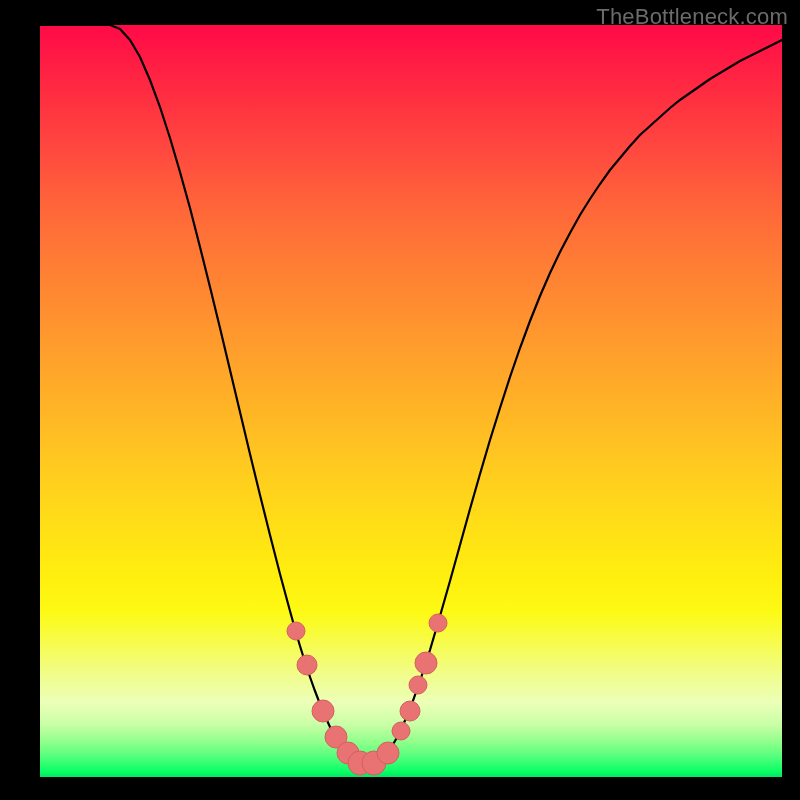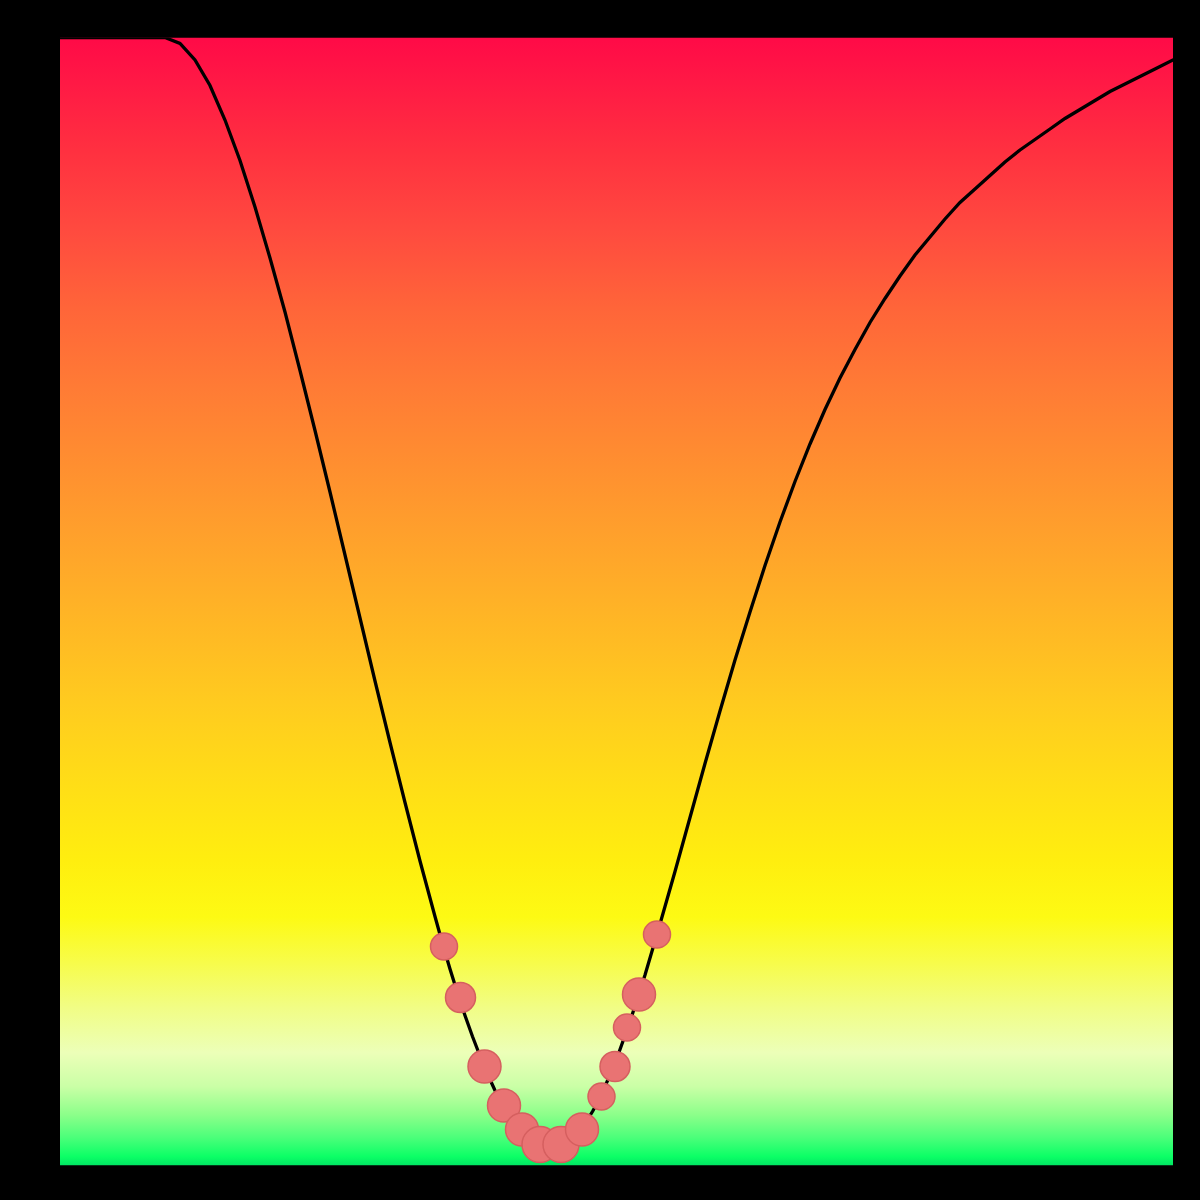--- a/index.html
+++ b/index.html
@@ -97,13 +97,14 @@
           <circle cx="348" cy="728" r="11" fill="#e97373" stroke="#d55f5f" stroke-width="1"></circle>
           <circle cx="361" cy="706" r="9" fill="#e97373" stroke="#d55f5f" stroke-width="1"></circle>
           <circle cx="370" cy="686" r="10" fill="#e97373" stroke="#d55f5f" stroke-width="1"></circle>
           <circle cx="378" cy="660" r="9" fill="#e97373" stroke="#d55f5f" stroke-width="1"></circle>
           <circle cx="386" cy="638" r="11" fill="#e97373" stroke="#d55f5f" stroke-width="1"></circle>
           <circle cx="398" cy="598" r="9" fill="#e97373" stroke="#d55f5f" stroke-width="1"></circle>
         </g>
     </svg>
   </div>
 
+  <div class="watermark">TheBottleneck.com</div>
 </div>
 
 </body></html>

